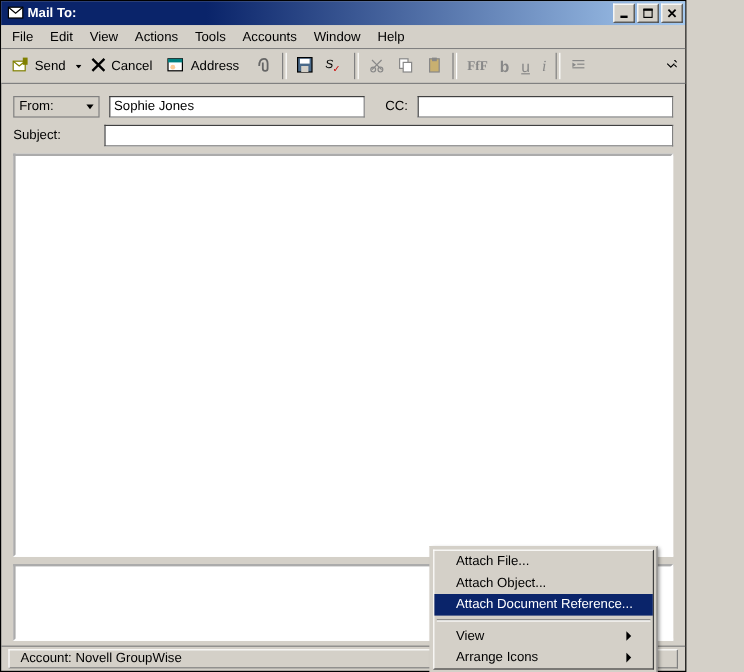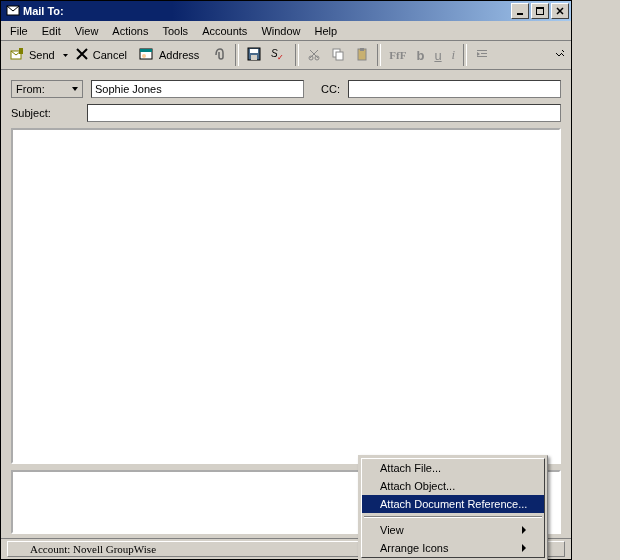--- a/index.html
+++ b/index.html
@@ -24,21 +24,21 @@
 .form-area{padding:10px 10px 6px 10px;display:flex;flex-direction:column;gap:6px;}
 .row{display:flex;align-items:center;gap:8px;}
 .field-label{min-width:68px;text-align:left;gap:17px;}
 .field-label.boxed{border:1px solid #808080;background:#d4d0c8;padding:2px 4px;display:flex;align-items:center;justify-content:space-between;min-width:62px;}
 .caret{width:0;height:0;border-left:3px solid transparent;border-right:3px solid transparent;border-top:4px solid #000;margin-left:4px;}
 input.txt{flex:1;border:1px solid #808080;border-top-color:#404040;border-left-color:#404040;background:#fff;height:18px;padding:0 3px;font:inherit;box-sizing:border-box;}
 .label2{min-width:28px;text-align:right;}
 .body-box{margin:0 10px;flex:1;border:2px inset #fff;background:#fff;}
 .attach-box{margin:6px 10px 4px 10px;height:60px;border:2px inset #fff;background:#fff;}
 .statusbar{height:20px;border-top:1px solid #808080;display:flex;align-items:center;padding:0 6px;}
-.status-cell{border:1px solid #808080;border-left-color:#fff;border-top-color:#fff;padding:1px 22px;flex:1;font-family:Liberation Serif, serif;}
+.status-cell{border:1px solid #808080;border-left-color:#fff;border-top-color:#fff;padding:1px 9px;flex:1;}
 .ctx-menu{position:absolute;left:340px;top:454px;width:184px;background:#d4d0c8;border:1px solid #808080;border-top-color:#d4d0c8;border-left-color:#d4d0c8;box-shadow:2px 2px 3px rgba(0,0,0,0.4);padding:2px;margin-left:17px;}
 .ctx-inner{border:1px solid #fff;border-right-color:#404040;border-bottom-color:#404040;}
 .ctx-item{padding:3px 18px 3px 18px;white-space:nowrap;display:flex;align-items:center;justify-content:space-between;}
 .ctx-item.sel{background:#0a246a;color:#fff;}
 .ctx-sep{height:0;margin:3px 2px;border-top:1px solid #808080;border-bottom:1px solid #fff;}
 .arrow-r{width:0;height:0;border-top:4px solid transparent;border-bottom:4px solid transparent;border-left:4px solid #000;}
 .overflow-chev{margin-left:auto;display:flex;align-items:center;height:22px;padding:0 3px;}
 </style>
 </head>
 <body>

